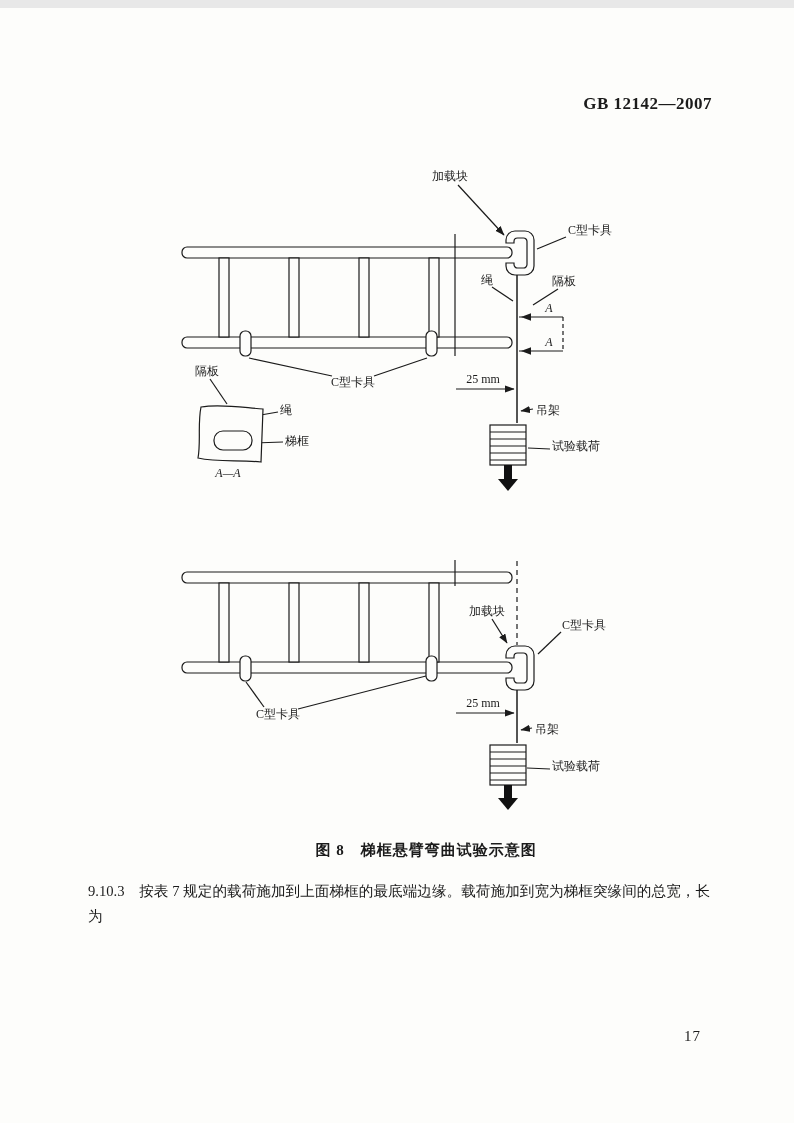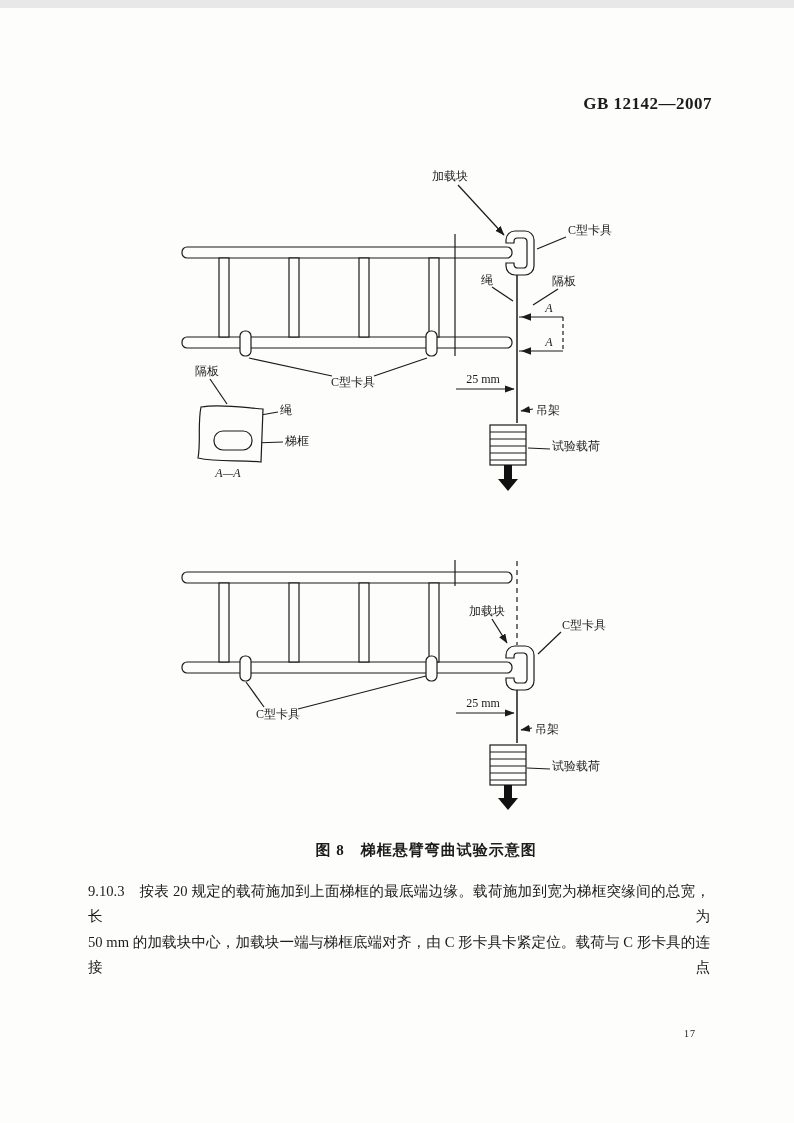--- a/index.html
+++ b/index.html
@@ -19,21 +19,21 @@
     position:absolute;left:0;top:833px;width:794px;text-align:center;
     font-size:15px;font-weight:bold;letter-spacing:1px;padding-left:29px;
   }
   .bodytext{
     position:absolute;left:88px;top:871px;width:622px;
     font-size:14.6px;line-height:25.4px;
   }
   .bodytext .ln{white-space:nowrap;}
   .bodytext .ln.just{white-space:normal;text-align:justify;text-align-last:justify;}
   .pageno{
-    position:absolute;left:684px;top:1020px;font-size:10px;letter-spacing:1px;
+    position:absolute;left:684px;top:1020px;font-size:15px;letter-spacing:1px;
   }
 </style>
 </head>
 <body>
 
 <div class="page">
 
   <div class="std-code">GB 12142—2007</div>
 
   <svg class="fig-svg" width="794" height="1123" viewBox="0 0 794 1123">
@@ -184,19 +184,18 @@
         <text x="535" y="725">吊架</text>
         <text x="552" y="762">试验载荷</text>
         <text x="278" y="710" text-anchor="middle">C型卡具</text>
       </g>
     </g>
   </svg>
 
   <div class="caption">图 8　梯框悬臂弯曲试验示意图</div>
 
   <div class="bodytext">
-    <div class="ln just">9.10.3　按表 20 规定的载荷施加到上面梯框的最底端边缘。载荷施加到宽为梯框突缘间的总宽，长为</div>
-    <div class="ln just">50 mm 的加载块中心，加载块一端与梯框底端对齐，由 C 形卡具卡紧定位。载荷与 C 形卡具的连接点</div>
+    <div class="ln just">9.10.3　按表 7 规定的载荷施加到上面梯框的最底端边缘。载荷施加到宽为梯框突缘间的总宽，长为</div>
   </div>
 
   <div class="pageno">17</div>
 
 </div>
 
 </body></html>

